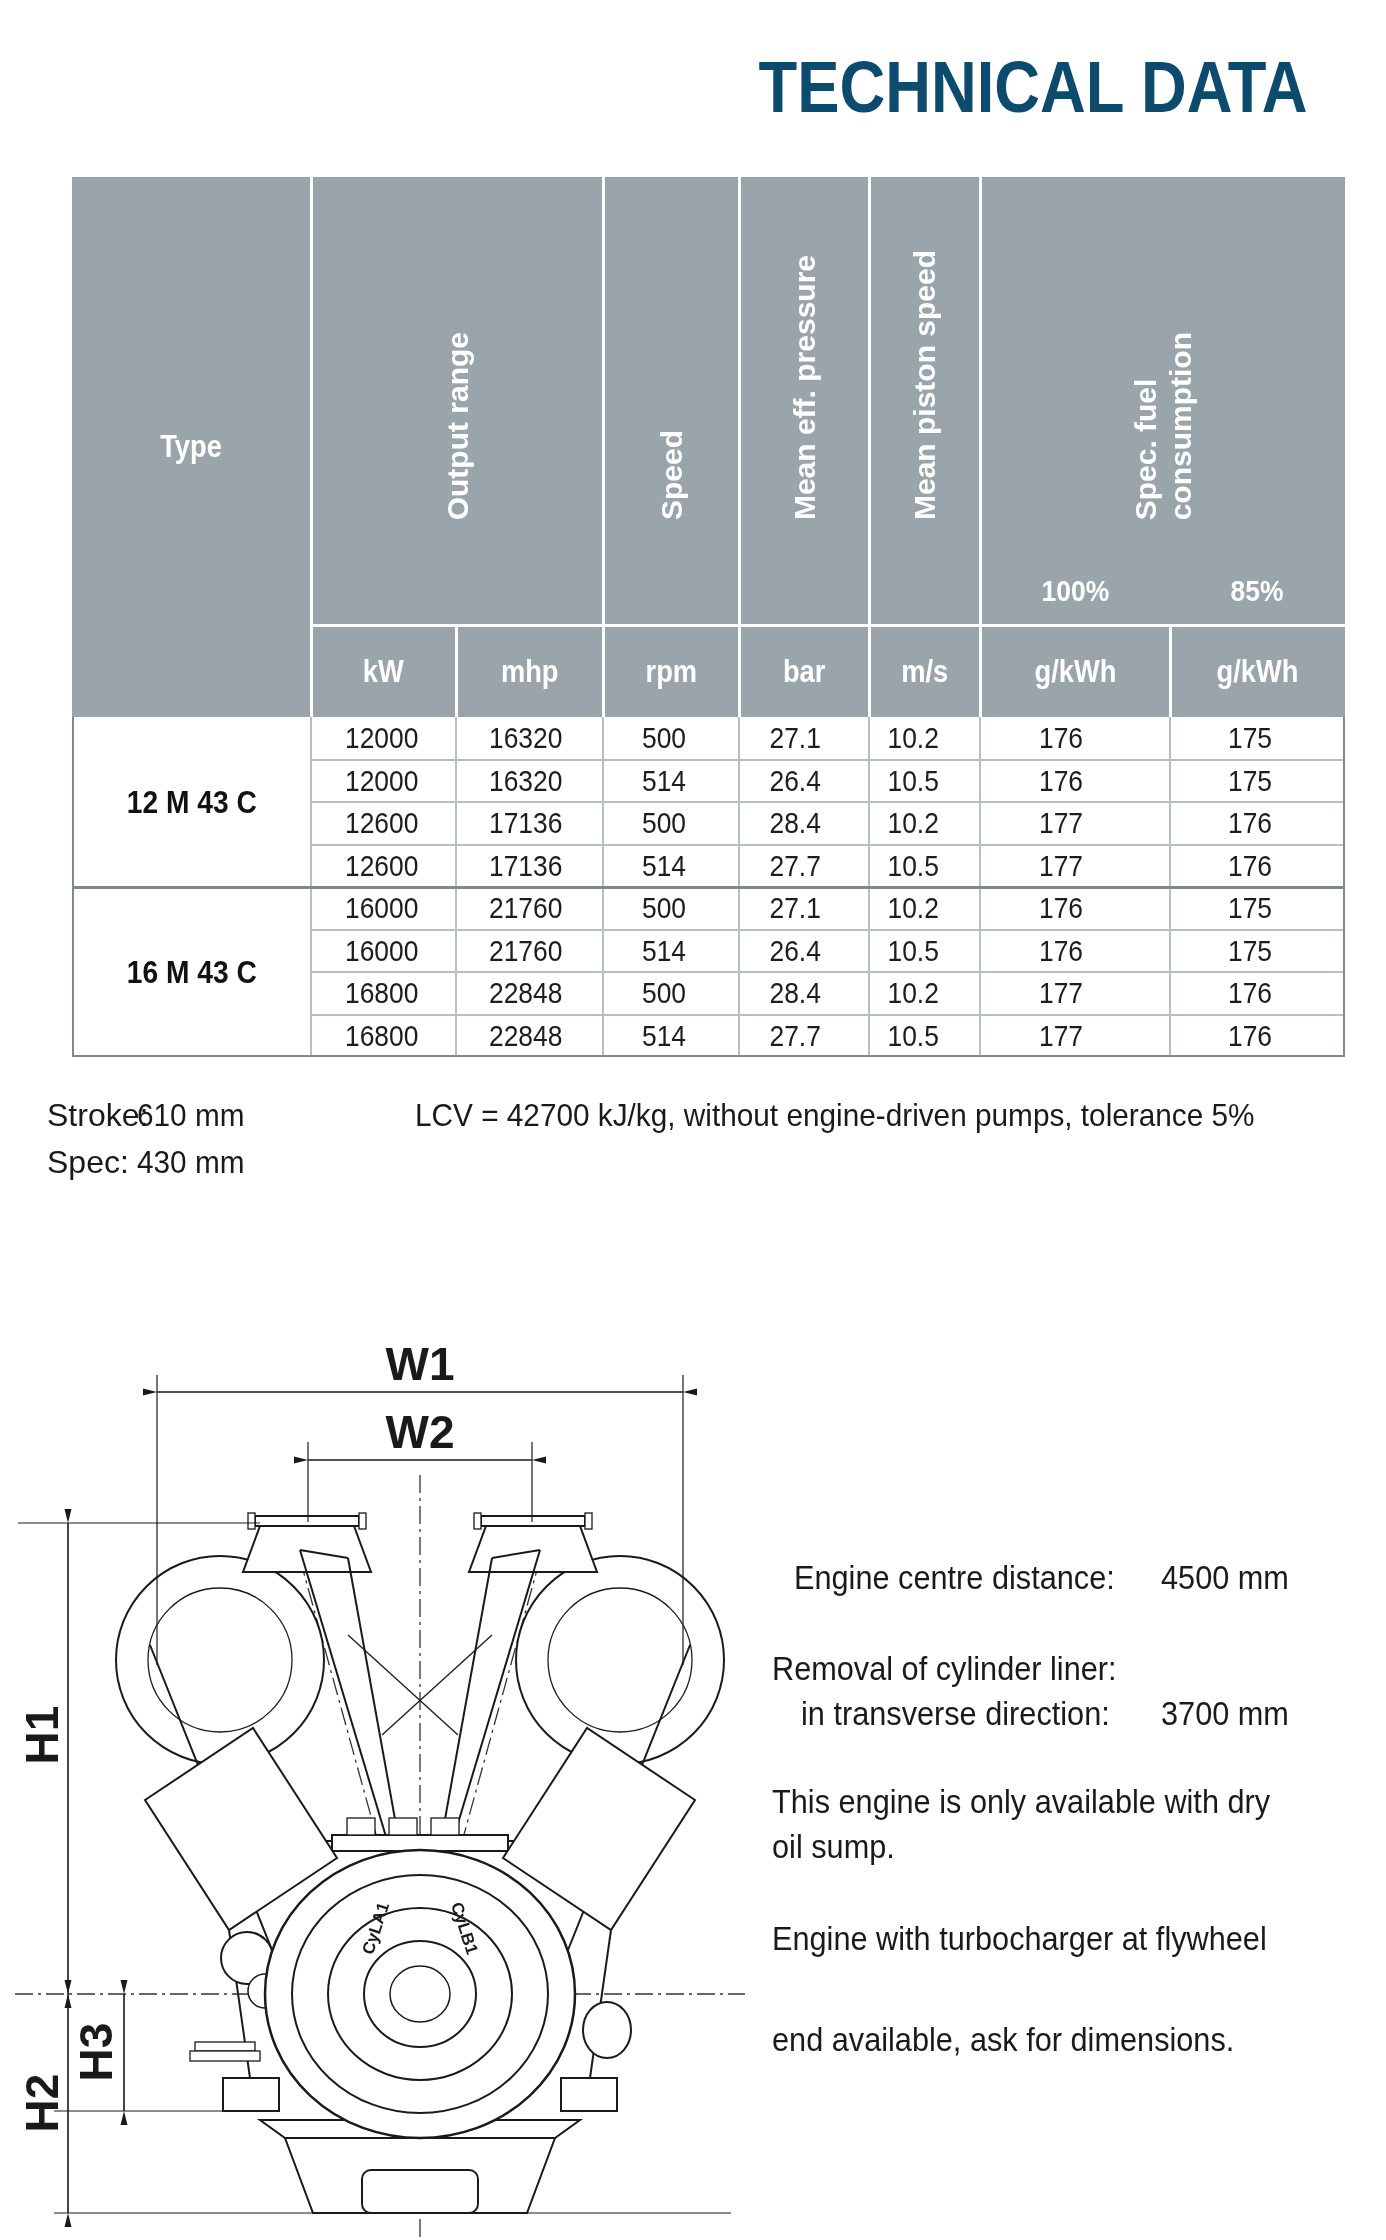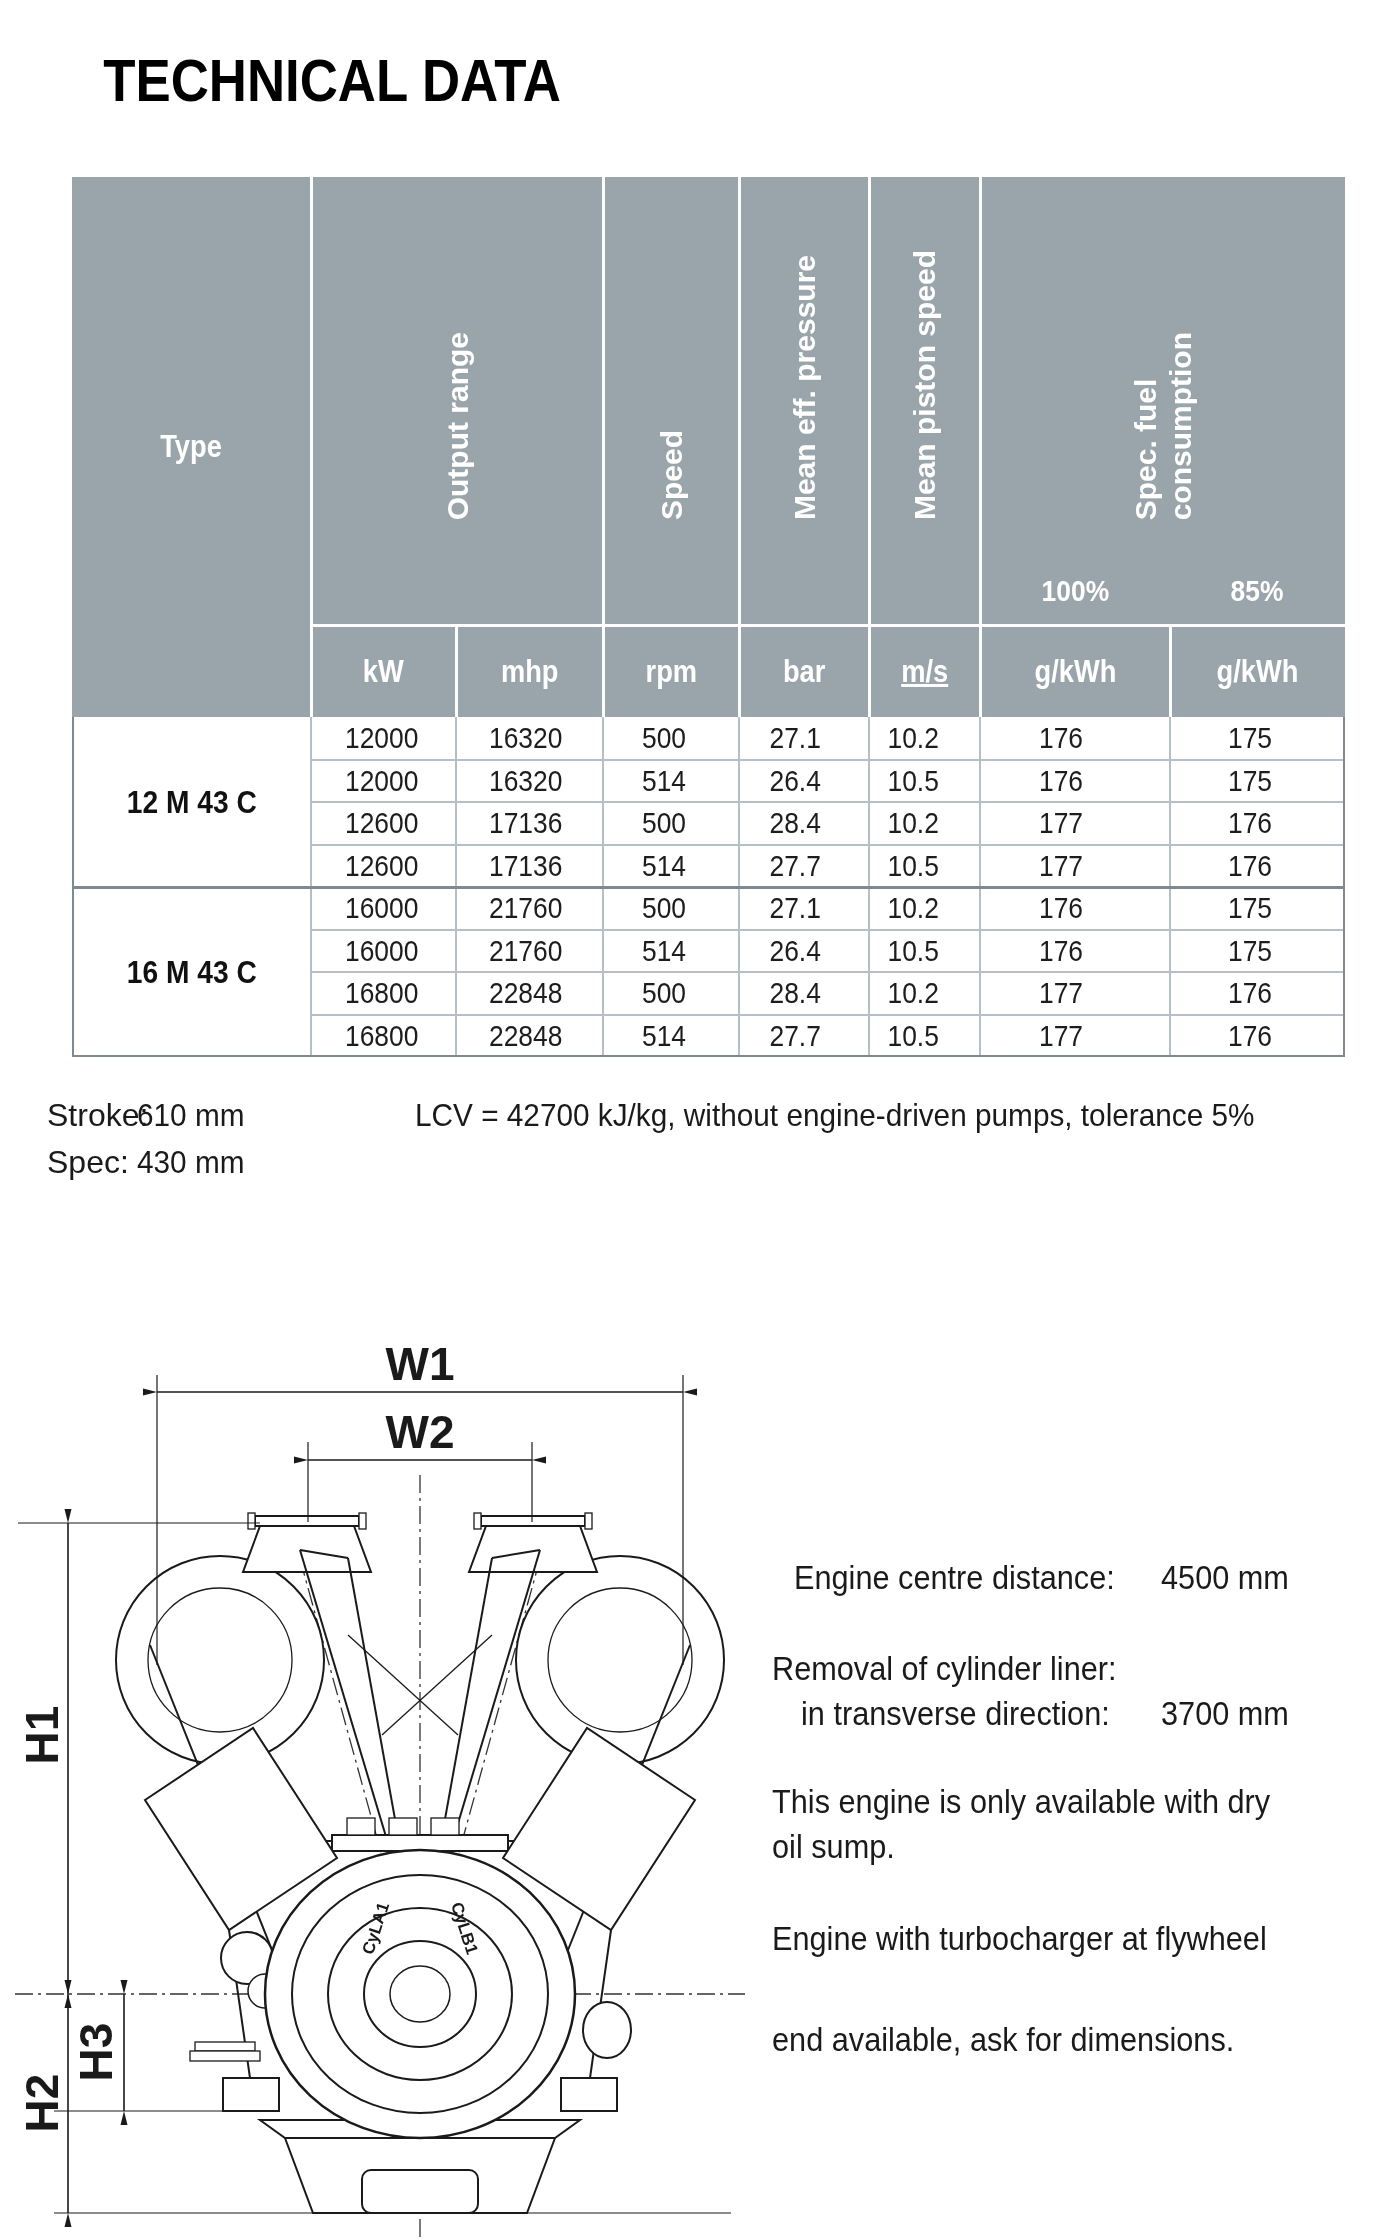--- a/index.html
+++ b/index.html
@@ -4,22 +4,22 @@
 <style>
   html,body{margin:0;padding:0;}
   body{
     width:1386px;height:2240px;position:relative;background:#ffffff;
     font-family:"Liberation Sans", sans-serif;color:#1a1a1a;overflow:hidden;
   }
   .abs{position:absolute;}
   .cx{display:inline-block;transform:scaleX(.88);transform-origin:50% 50%;}
   .cxl{display:inline-block;transform:scaleX(.93);transform-origin:0 50%;white-space:nowrap;}
   
-  #title{left:72px;top:46px;width:1273px;text-align:left;
-    font-size:60px;font-weight:bold;letter-spacing:0px;color:#000000;}
+  #title{left:72px;top:46px;width:1273px;text-align:right;
+    font-size:72px;font-weight:bold;letter-spacing:0px;color:#0c4a6e;}
   
   #thead{left:72px;top:177px;width:1273px;height:540px;background:#9aa5ab;}
   .hcell{position:absolute;display:flex;justify-content:center;align-items:center;}
   .hlabel{color:#fff;font-weight:bold;font-size:31px;}
   .rotcell{position:absolute;top:0;height:449px;display:flex;justify-content:center;align-items:flex-end;}
   .vtext{writing-mode:vertical-rl;transform:rotate(180deg);color:#fff;font-weight:bold;
     font-size:30px;line-height:35px;margin-bottom:106px;}
   .wline{position:absolute;background:#fff;}
   .ucell{position:absolute;top:450px;height:90px;display:flex;justify-content:center;align-items:center;
     color:#fff;font-weight:bold;font-size:31px;}
@@ -99,21 +99,21 @@
     </div>
   <div class="ucell" style="left:239px;width:145px;">
       <span class="cx">kW</span>
     </div>
   <div class="ucell" style="left:531px;width:136px;">
       <span class="cx">rpm</span>
     </div>
   <div class="ucell" style="left:667px;width:130px;">
       <span class="cx">bar</span>
     </div>
-  <div class="ucell" style="left:797px;width:111px;text-decoration:underline;">
+  <div class="ucell" style="left:797px;width:111px;">
       <span class="cx">m/s</span>
     </div>
   <div class="ucell" style="left:908px;width:190px;">
       <span class="cx">g/kWh</span>
     </div>
   <div class="ucell" style="left:1098px;width:175px;">
       <span class="cx">g/kWh</span>
     </div>
 </div>
 

